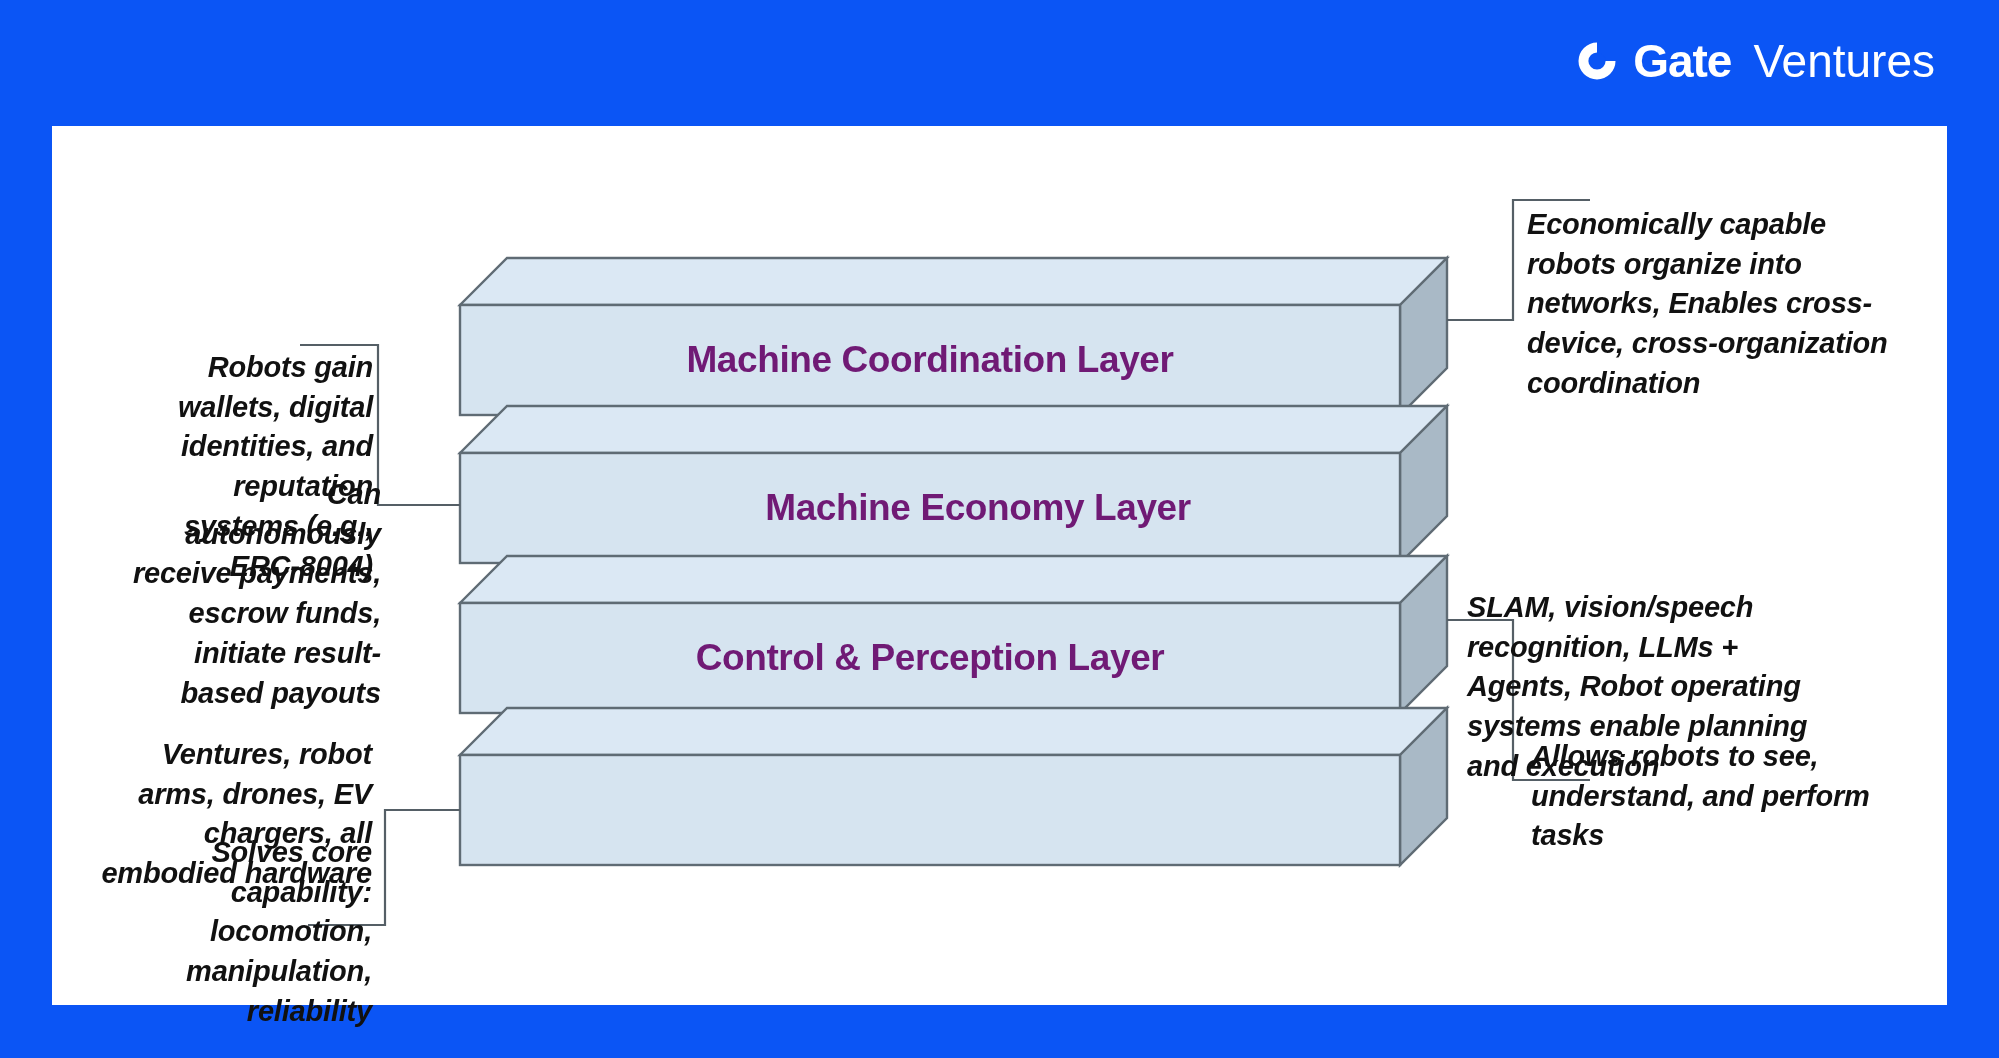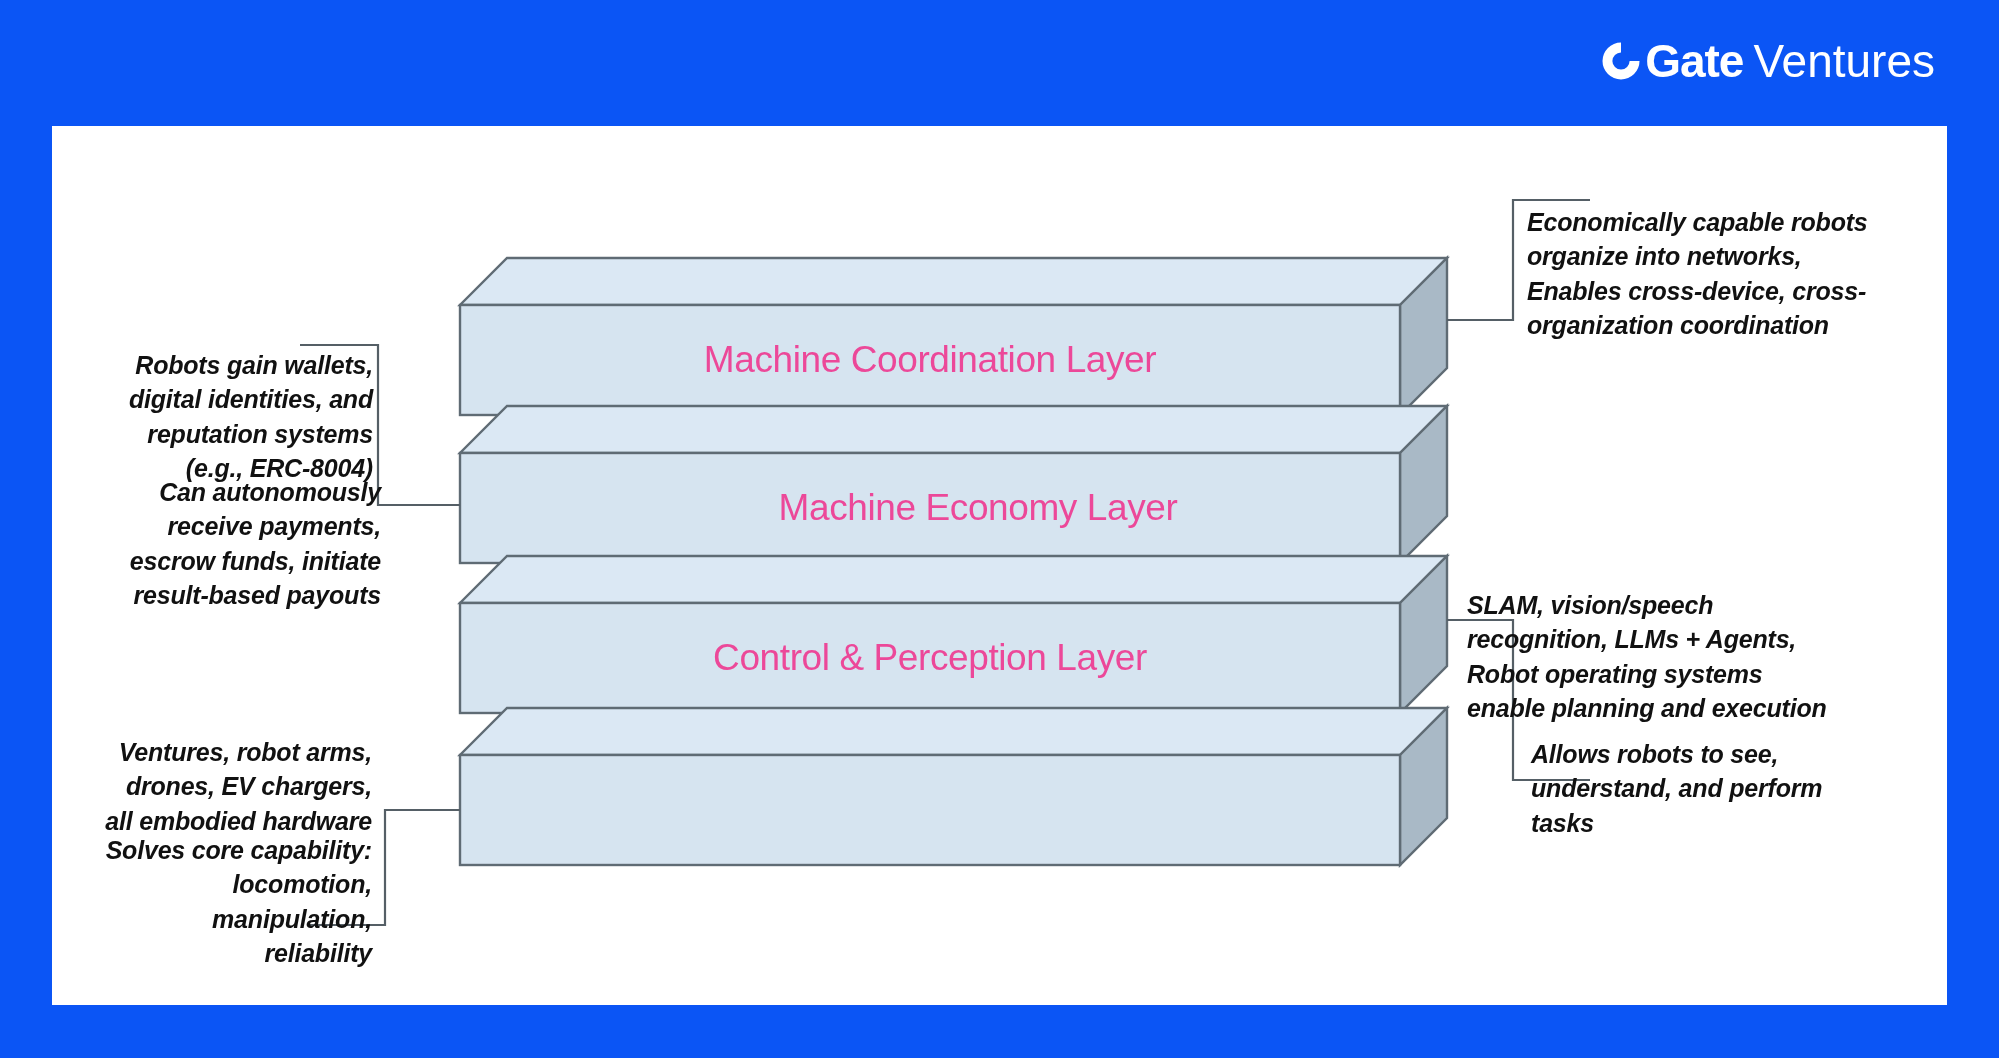--- a/index.html
+++ b/index.html
@@ -27,21 +27,21 @@
     width: 1895px;
     height: 879px;
     background: #ffffff;
   }
   .brand {
     position: absolute;
     right: 64px;
     top: 26px;
     display: flex;
     align-items: center;
-    gap: 6px;
+    gap: 18px;
     color: #ffffff;
     height: 70px;
   }
   .brand-mark {
     width: 44px;
     height: 44px;
     position: relative;
     display: block;
   }
   .brand-gate {
@@ -62,35 +62,35 @@
   .diagram {
     position: absolute;
     left: 0;
     top: 0;
     width: 1999px;
     height: 1058px;
   }
   
   .layer-label {
     position: absolute;
-    font-weight: 400;
-    color: #ec4899;
+    font-weight: 700;
+    color: #701a75;
     font-size: 37px;
     letter-spacing: -0.4px;
     white-space: nowrap;
     transform: translate(-50%, -50%);
     pointer-events: none;
   }
   
   .note {
     position: absolute;
     font-style: italic;
     font-weight: 700;
     color: #111111;
-    font-size: 25px;
+    font-size: 29px;
     line-height: 1.37;
     letter-spacing: -0.2px;
   }
   .note.left  { text-align: right; }
   .note.right { text-align: left; }
 </style>
 </head>
 <body>
 
 <div id="root">

